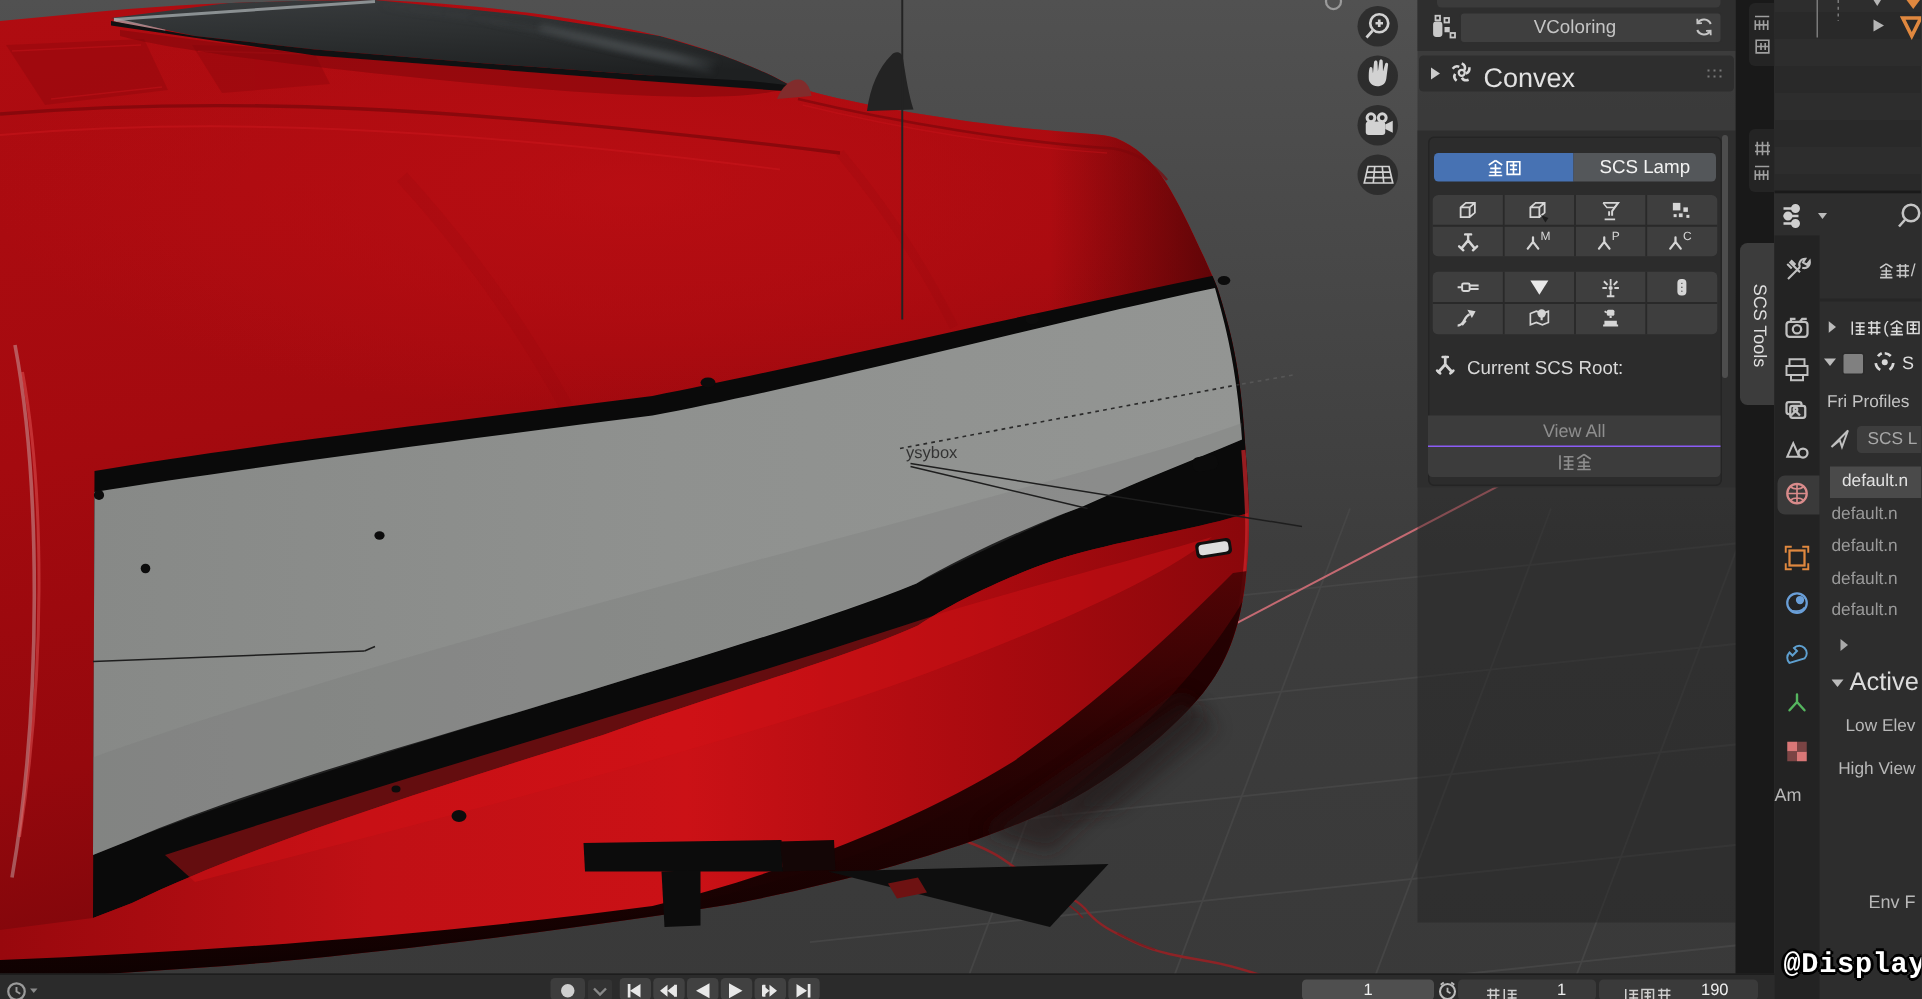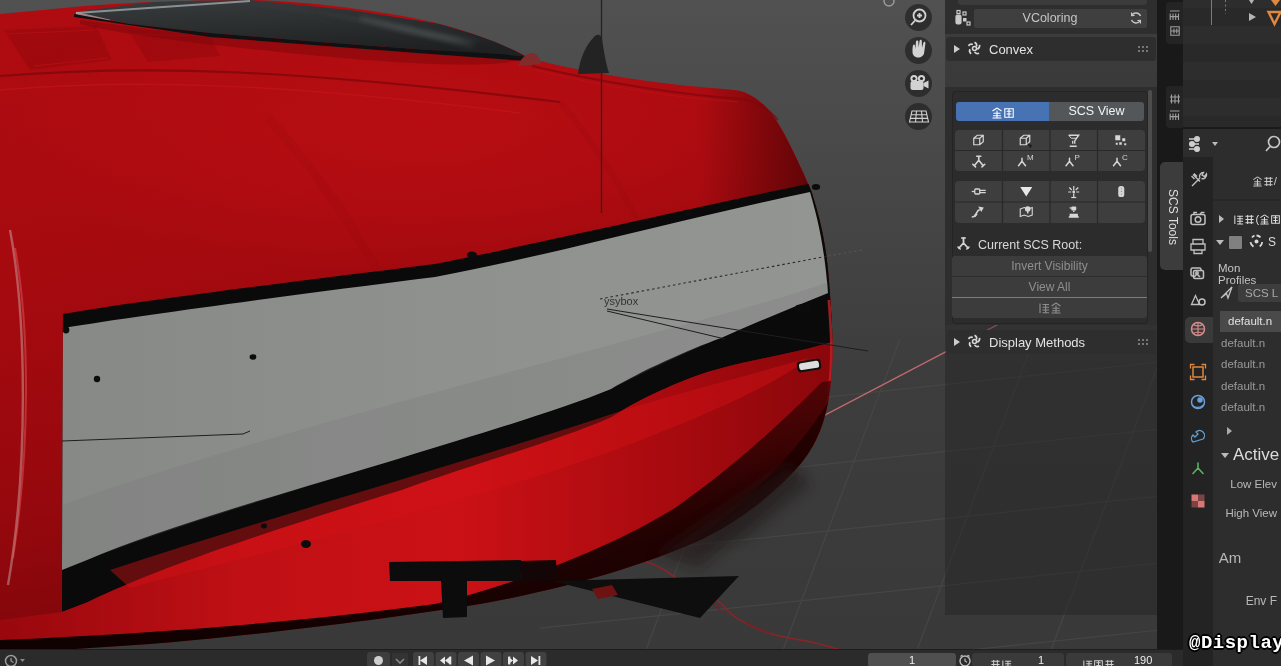--- a/index.html
+++ b/index.html
@@ -235,21 +235,21 @@
   <path d="M2.3,3.4 C4,2.1 5.7,2.2 6.9,3.3" stroke-width="1.7" transform="rotate(-15 7.5 7.5)"></path>
 </g>
 </defs>
 </svg>
 <style>
  .cj{display:inline-block;vertical-align:-2px;stroke:currentColor;}
  .hdr{position:absolute;left:1px;width:210px;height:24px;background:#2e2e2e;border-radius:3px;}
  .hdr .arr{position:absolute;left:8px;top:8px;width:0;height:0;}
  .arr-r{border-left:6px solid #ccc;border-top:4.5px solid transparent;border-bottom:4.5px solid transparent;}
  .arr-d{border-top:6px solid #ccc;border-left:4.5px solid transparent;border-right:4.5px solid transparent;}
- .hdr .ttl{position:absolute;left:43px;top:4.5px;font-size:13px;color:#e2e2e2;}
+ .hdr .ttl{position:absolute;left:43px;top:4.5px;font-size:18px;color:#e2e2e2;}
  .dots{position:absolute;right:8px;top:8px;width:11px;height:8px;
    background-image:radial-gradient(circle,#777 0.9px,transparent 1px);
    background-size:4px 4px;}
  .stackbtn{position:absolute;left:7px;width:195px;height:20px;background:#3c3c3c;
    color:#8e8e8e;font-size:12px;text-align:center;line-height:20px;}
 </style>
 
 <svg class="abs" style="left:900;top:0" width="40" height="135" viewBox="0 0 40 135">
  <g fill="#282828" fill-opacity="0.85">
   <circle cx="18.5" cy="17.5" r="13.5"></circle>
@@ -309,21 +309,21 @@
   <div class="abs" style="left:0;top:87px;width:212px;height:238px;background:#2e2e2e"></div>
   <div class="abs" style="left:7px;top:91px;width:194px;height:231px;background:#2c2c2c;border:1px solid #242424;border-radius:4px"></div>
 
   <div class="abs" style="left:11px;top:102px;width:93px;height:19px;background:#4772b3;border-radius:3px 0 0 3px;color:#fff;text-align:center;line-height:19px">
      <svg class="cj" width="12" height="12" viewBox="0 0 12 12">
           <use href="#cv2"></use>
         </svg><svg class="cj" width="12" height="12" viewBox="0 0 12 12">
           <use href="#cv3"></use>
         </svg>
   </div>
-  <div class="abs" style="left:104px;top:102px;width:95px;height:19px;background:#54575a;border-radius:0 3px 3px 0;color:#f2f2f2;font-size:12.5px;text-align:center;line-height:19px">SCS View</div>
+  <div class="abs" style="left:104px;top:102px;width:95px;height:19px;background:#54575a;border-radius:0 3px 3px 0;color:#f2f2f2;font-size:12.5px;text-align:center;line-height:19px">SCS Lamp</div>
 <svg class="abs" style="left:10px;top:130px" width="190" height="41" viewBox="0 0 190 41">
   <rect x="0" y="0" width="190" height="41" rx="4" fill="#3e3e3e"></rect>
   <g stroke="#292929" stroke-width="1.2">
           <line x1="47.5" y1="0" x2="47.5" y2="41"></line>
           <line x1="95" y1="0" x2="95" y2="41"></line>
           <line x1="142.5" y1="0" x2="142.5" y2="41"></line>
           <line x1="0" y1="20.5" x2="190" y2="20.5"></line>
         </g>
   <g stroke="#d6d6d6" stroke-width="1.2" fill="none">
     <g transform="translate(23.75,10.25)">
@@ -408,37 +408,28 @@
   </g>
 </svg>
 
   <svg class="abs" style="left:11px;top:236px" width="15" height="15" viewBox="0 0 15 15">
     <g stroke="#d5d5d5" stroke-width="1.8" fill="#d5d5d5" stroke-linecap="round">
       <path d="M7.5,2 V7 M7.5,7 L3,12 M7.5,7 L12,12"></path>
       <path d="M5.7,2 h3.6 M2,11 l2.2,2 M13,11 l-2.2,2" stroke-width="1.6"></path>
     </g>
   </svg>
   <div class="abs" style="left:33px;top:238px;color:#d8d8d8;font-size:12.5px">Current SCS Root:</div>
-  <div class="stackbtn" style="top:256px;border-radius:3px 3px 0 0;border-bottom:1px solid #2d2d2d">Invert Visibility</div>
   <div class="stackbtn" style="top:277px;border-bottom:1px solid #8b5cf6">View All</div>
   <div class="stackbtn" style="top:298px;border-radius:0 0 3px 3px">
     <svg class="cj" width="12" height="12" viewBox="0 0 12 12">
           <use href="#cv4"></use>
         </svg><svg class="cj" width="12" height="12" viewBox="0 0 12 12">
           <use href="#cv2"></use>
         </svg>
   </div>
-  <div class="hdr" style="top:330px">
-        <span class="arr arr-r"></span>
-        <svg class="abs" style="left:21px;top:4px;stroke:#d8d8d8" width="15" height="15" viewBox="0 0 15 15">
-          <use href="#swirl"></use>
-        </svg>
-        <span class="ttl">Display Methods</span>
-        <span class="dots"></span>
-      </div>
   <div class="abs" style="left:203px;top:90px;width:4px;height:162px;background:#4d4d4d;border-radius:2px"></div>
 </div>
 
 <div class="abs" style="left:1157px;top:0;width:26px;height:666px;background:#191919">
   <div class="abs" style="left:9px;top:2px;width:17px;height:42px;background:#242424;border-radius:4px 0 0 4px;color:#9f9f9f">
     <svg class="abs cj" style="left:3px;top:7px" width="12" height="12" viewBox="0 0 12 12">
           <g transform="rotate(90 6 6)">
             <use href="#cv4"></use>
           </g>
         </svg>
@@ -575,33 +566,33 @@
   <svg class="abs" style="left:33px;top:0" width="15" height="15" viewBox="0 0 15 15">
             <g fill="#d8d8d8">
               <circle cx="7.5" cy="7.5" r="2"></circle>
               <g stroke="#d8d8d8" stroke-width="1.8" fill="none">
                 <path d="M7.5,1.5 a6,6 0 0 1 4,1.8 M13.2,8 a6,6 0 0 1 -2.5,4.5 M4.5,12.6 a6,6 0 0 1 -3,-4.5 M3,3.5 a6,6 0 0 1 2.5,-2"></path>
               </g>
             </g>
           </svg>
   <span class="abs" style="left:52px;top:1px;color:#dcdcdc;font-size:12px">S</span>
 </div>
-<div class="abs" style="left:35px;top:133px;color:#c4c4c4;font-size:11.5px">Mon Profiles</div>
+<div class="abs" style="left:35px;top:133px;color:#c4c4c4;font-size:11.5px">Fri Profiles</div>
 <svg class="abs" style="left:36px;top:156px" width="16" height="16" viewBox="0 0 16 16">
           <path d="M2,13 L13,2 L9,13 L7.5,8.5 Z M2,13 L7.5,8.5" fill="none" stroke="#c0c0c0" stroke-width="1.3"></path>
         </svg>
 <div class="abs" style="left:55px;top:155px;width:43px;height:18px;background:#3d3d3d;border-radius:3px 0 0 3px;color:#a8a8a8;font-size:11.5px;line-height:18px;padding-left:7px;overflow:hidden">SCS L</div>
 <div class="abs" style="left:37px;top:182px;width:61px;height:21px;background:#4a4a4a;color:#e2e2e2;font-size:11.5px;line-height:21px;padding-left:8px;box-sizing:border-box">default.n</div>
 <div class="abs" style="left:38px;top:203.5px;color:#9a9a9a;font-size:11.5px;line-height:21.5px">default.n<br>default.n<br>default.n<br>default.n</div>
 <div class="abs" style="left:44px;top:292px"><span class="arr arr-r" style="display:inline-block;border-left-color:#aaa;border-top-width:4px;border-bottom-width:4px;border-left-width:5.5px"></span></div>
 <div class="abs" style="left:38px;top:316px;width:60px;height:16px;overflow:hidden;white-space:nowrap;color:#dcdcdc;font-size:17px">
   <span class="arr arr-d" style="display:inline-block;border-top-color:#bbb;border-left-width:4px;border-right-width:4px;border-top-width:5px;vertical-align:2px;margin-right:4px"></span>Active S</div>
 <div class="abs" style="left:0;top:349px;width:94px;text-align:right;color:#b8b8b8;font-size:11.5px">Low Elev</div>
 <div class="abs" style="left:0;top:378px;width:94px;text-align:right;color:#b8b8b8;font-size:11.5px">High View</div>
-<div class="abs" style="left:0;top:420px;width:94px;text-align:center;color:#b8b8b8;font-size:15px">Am</div>
+<div class="abs" style="left:0;top:394px;width:94px;text-align:left;color:#b8b8b8;font-size:12px">Am</div>
 <div class="abs" style="left:0;top:465px;width:94px;text-align:right;color:#b8b8b8;font-size:12px">Env F</div>
   </div>
 
   <div class="abs" style="left:6px;top:632px;color:#fff;font-size:19px;font-weight:bold;letter-spacing:0.5px;
      text-shadow:-2px 0 #000,2px 0 #000,0 -2px #000,0 2px #000,-1px -1px #000,1px 1px #000,-1px 1px #000,1px -1px #000;
      font-family:'Liberation Mono',monospace">@Display</div>
 </div>
 
 <div class="abs" style="left:0;top:649px;width:1183px;height:17px;background:#2b2b2b;border-top:1px solid #1d1d1d">
   <svg class="abs" style="left:4px;top:3px" width="22" height="14" viewBox="0 0 22 14">

